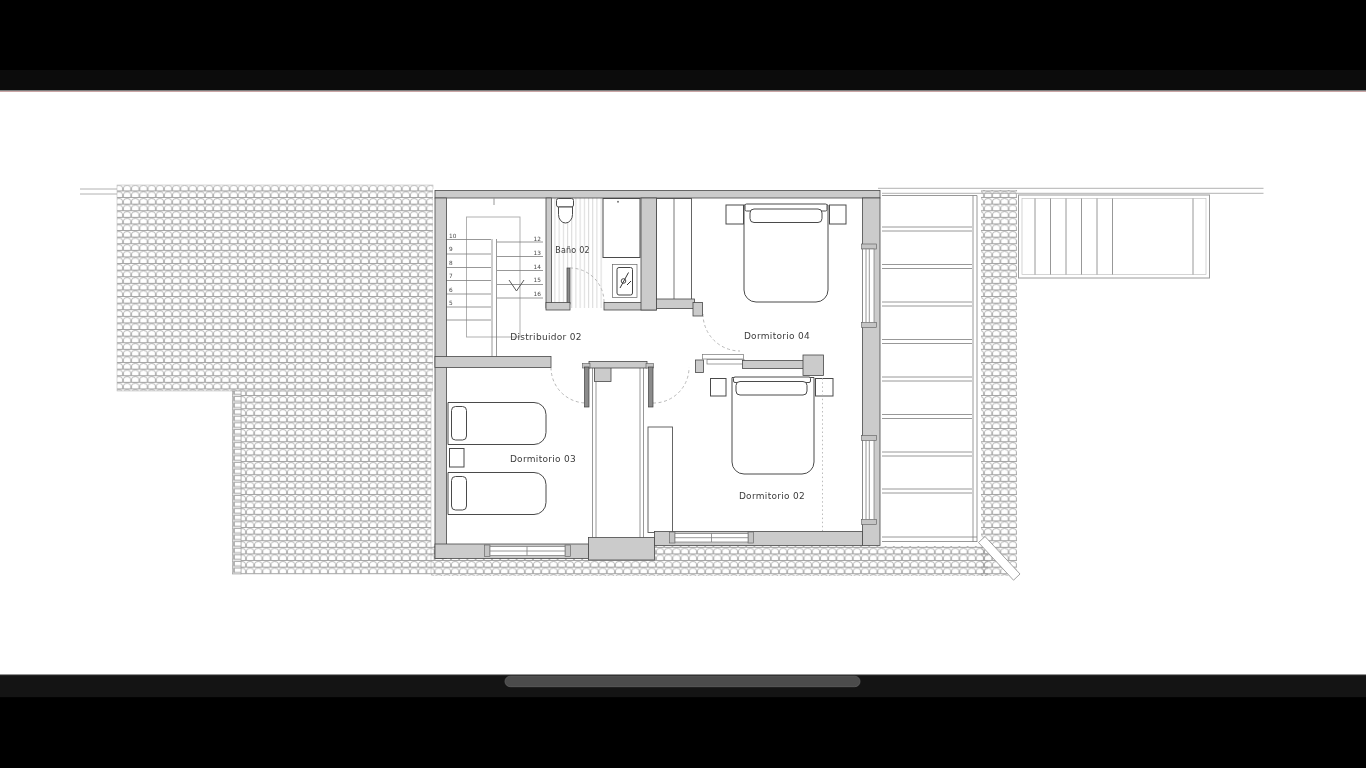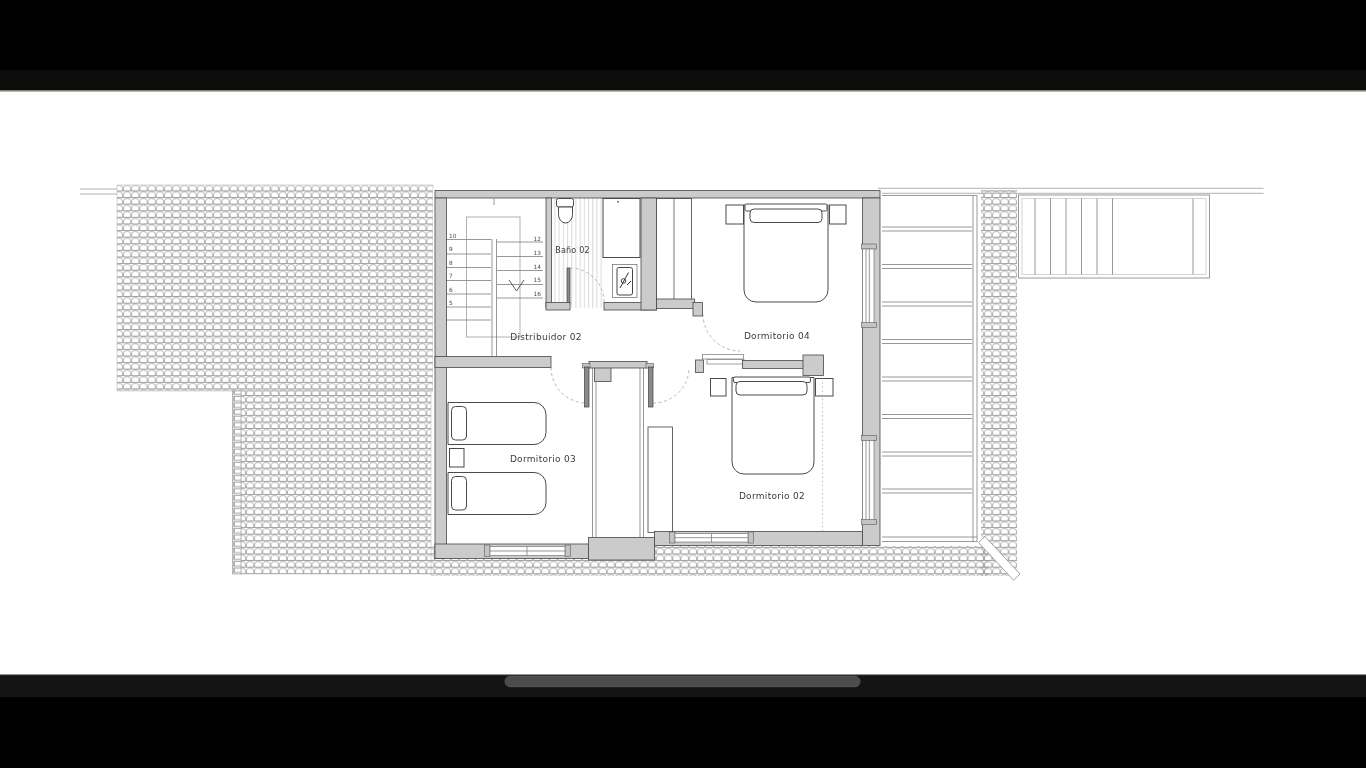--- a/index.html
+++ b/index.html
@@ -1,16 +1,16 @@
 <!DOCTYPE html>
 <html><head>
 <meta charset="utf-8">
 <style>
   html,body{margin:0;padding:0;background:#000;width:1366px;height:768px;overflow:hidden;}
-  #stage{position:relative;width:1366px;height:636px;background:#a16207;}
+  #stage{position:relative;width:1366px;height:636px;background:#b91c1c;}
   svg{position:absolute;left:0;top:0;display:block;}
   .w{fill:#cbcbcb;stroke:#474747;stroke-width:0.8;}
   .sill{fill:#c4c4c4;stroke:#5a5a5a;stroke-width:0.6;}
   .furn{fill:#ffffff;stroke:#4a4a4a;stroke-width:1;}
   .thin{stroke:#7d7d7d;stroke-width:0.8;fill:none;}
   .lite{stroke:#a9a9a9;stroke-width:0.9;fill:none;}
   .dash{stroke:#b0b0b0;stroke-width:0.9;fill:none;stroke-dasharray:3 2.6;}
   .glz{fill:#ffffff;stroke:#777;stroke-width:0.7;}
   .leaf{fill:#8b8b8b;stroke:#3f3f3f;stroke-width:0.7;}
   .lbl{font-family:"DejaVu Sans",sans-serif;font-size:9px;fill:#3b3b3b;letter-spacing:0.3px;text-anchor:middle;}

